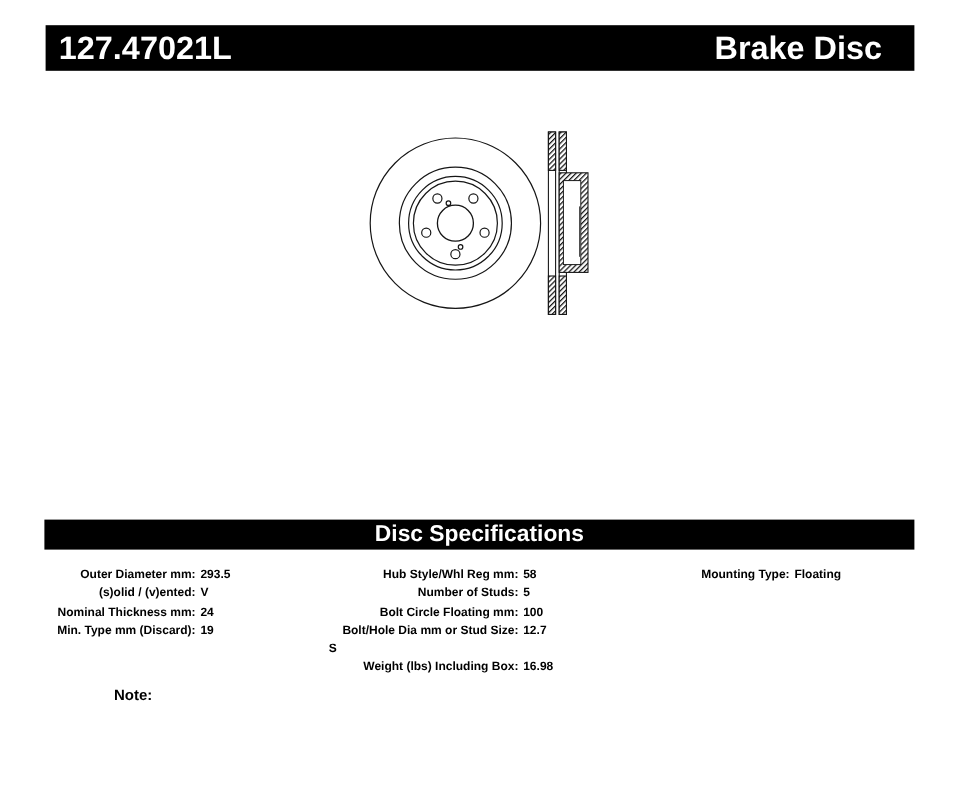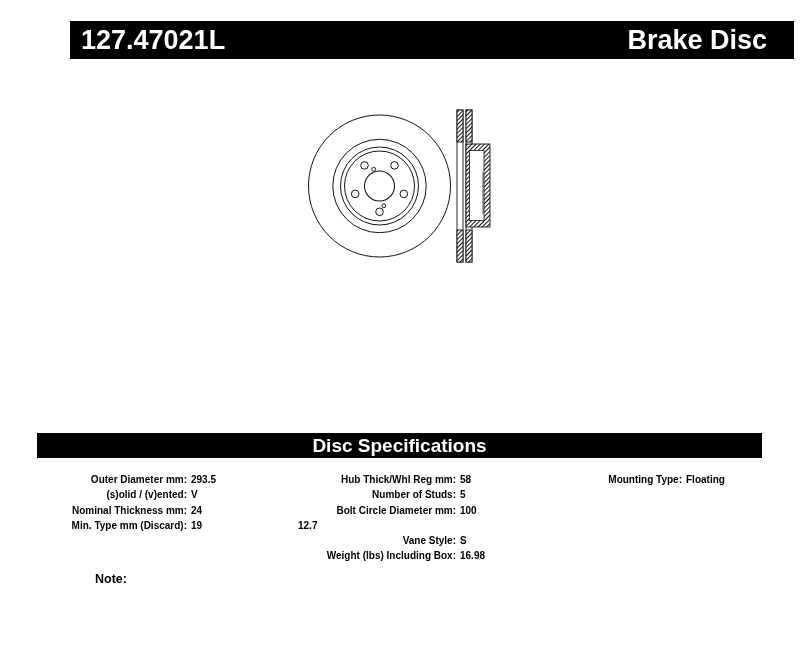--- a/index.html
+++ b/index.html
@@ -1,30 +1,30 @@
 <!DOCTYPE html>
 <html><head>
 <meta charset="utf-8">
 <style>
   html,body{margin:0;padding:0;background:#fff;}
   #page{
     position:relative;width:800px;height:655px;background:#fff;overflow:hidden;
     font-family:"Liberation Sans", sans-serif;color:#000;
   }
   .bar{position:absolute;background:#000;color:#fff;font-weight:bold;}
-  #header-bar{left:38px;top:21px;width:724px;height:38px;font-size:27px;line-height:38px;margin-left:32px;}
+  #header-bar{left:38px;top:21px;width:724px;height:38px;font-size:27px;line-height:38px;}
   #header-bar .part{position:absolute;left:11px;top:0;letter-spacing:0px;}
   #header-bar .prod{position:absolute;right:27px;top:0;}
   #spec-bar{left:37px;top:433px;width:725px;height:25px;font-size:19px;line-height:25px;text-align:center;}
   #diagram{position:absolute;left:285px;top:95px;width:230px;height:180px;}
   .spec-col{position:absolute;top:472px;font-size:10px;font-weight:bold;line-height:15.3px;white-space:nowrap;}
   #spec-col-1{left:38px;}
   #spec-col-2{left:270px;}
   #spec-col-3{left:500px;}
-  .spec-row{display:flex;margin-left:24px;}
+  .spec-row{display:flex;}
   .spec-label{display:inline-block;text-align:right;}
   #spec-col-1 .spec-label{width:125px;}
   #spec-col-2 .spec-label{width:162px;}
   #spec-col-3 .spec-label{width:158px;}
   .spec-value{padding-left:4px;text-align:left;}
   #note{position:absolute;left:95px;top:572px;font-size:12.5px;font-weight:bold;line-height:14px;text-align:right;}
 </style>
 </head>
 <body>
 
@@ -89,36 +89,36 @@
       <span class="spec-value">24</span>
     </div>
     <div class="spec-row">
       <span class="spec-label">Min. Type mm (Discard):</span>
       <span class="spec-value">19</span>
     </div>
   </div>
 
   <div id="spec-col-2" class="spec-col">
     <div class="spec-row">
-      <span class="spec-label">Hub Thick/Whl Reg mm:</span>
+      <span class="spec-label">Hub Style/Whl Reg mm:</span>
       <span class="spec-value">58</span>
     </div>
     <div class="spec-row">
       <span class="spec-label">Number of Studs:</span>
       <span class="spec-value">5</span>
     </div>
     <div class="spec-row">
-      <span class="spec-label">Bolt Circle Diameter mm:</span>
+      <span class="spec-label">Bolt Circle Floating mm:</span>
       <span class="spec-value">100</span>
     </div>
     <div class="spec-row">
+      <span class="spec-label">Bolt/Hole Dia mm or Stud Size:</span>
       <span class="spec-value">12.7</span>
     </div>
     <div class="spec-row">
-      <span class="spec-label">Vane Style:</span>
       <span class="spec-value">S</span>
     </div>
     <div class="spec-row">
       <span class="spec-label">Weight (lbs) Including Box:</span>
       <span class="spec-value">16.98</span>
     </div>
   </div>
 
   <div id="spec-col-3" class="spec-col">
     <div class="spec-row">

